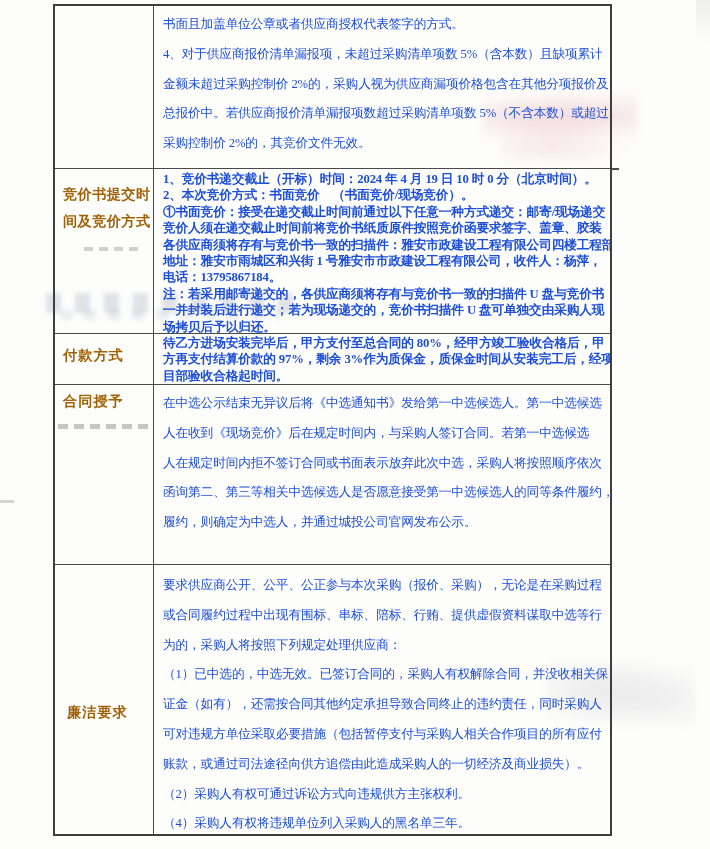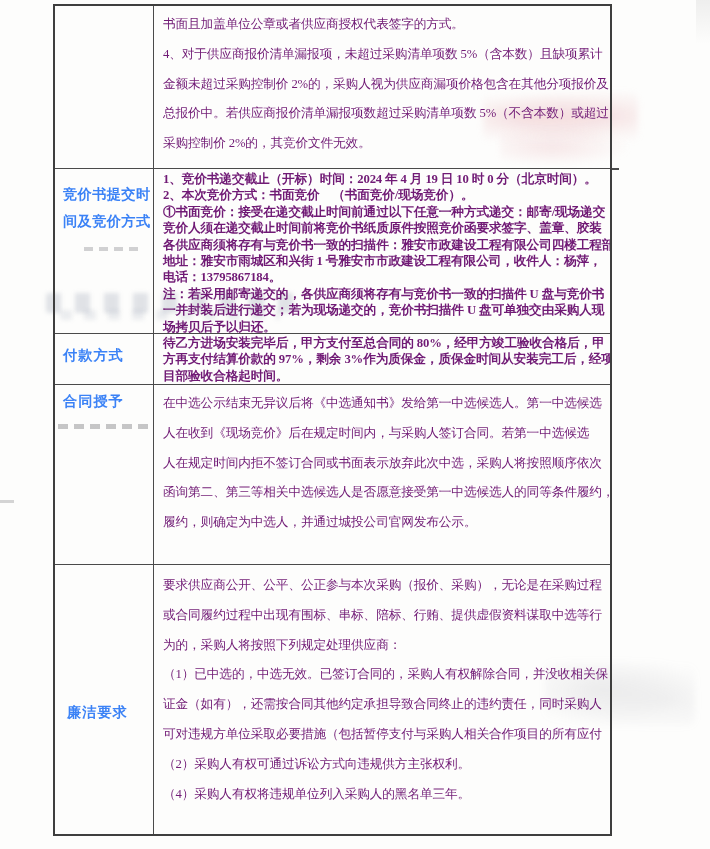--- a/index.html
+++ b/index.html
@@ -18,30 +18,30 @@
     display:grid;
     grid-template-columns:99px 1fr;
     grid-template-rows:162px 165px 51px 180px auto;
     background:transparent;
     box-sizing:border-box;
   }
   .cell{box-sizing:border-box;overflow:hidden;}
   .bt{border-top:1.5px solid #4a4a4a;}
   .lc{border-right:1.6px solid #4a4a4a;padding-left:8px;}
   .label{
-    font-weight:700;color:#3b82f6;font-size:14.2px;letter-spacing:1px;
+    font-weight:700;color:#a16207;font-size:14.2px;letter-spacing:1px;
     line-height:18px;white-space:nowrap;
   }
   .lc2{padding-top:12px;}
   .lc2 .label{line-height:26.5px;letter-spacing:.4px;}
   .lc3{padding-top:12px;}
   .lc4{padding-top:7px;}
   .lc5{padding-top:138px;padding-left:12px;}
   .cc{padding:0 2px 0 9px;}
-  .ln{white-space:nowrap;letter-spacing:-.15px;color:#701a75;}
+  .ln{white-space:nowrap;letter-spacing:-.15px;color:#1d4ed8;}
   .wide .ln{line-height:29.8px;font-size:12.7px;}
   .tight .ln{line-height:16.4px;font-size:12.7px;font-weight:bold;}
   .cc.r1{padding-top:4px;}
   .cc.r2{padding-top:2px;}
   .cc.r3{padding-top:1px;}
   .cc.r4{padding-top:4px;}
   .cc.r5{padding-top:6px;}
   
   .artifact{position:absolute;pointer-events:none;}
   .bleed1{
@@ -159,18 +159,19 @@
     <div class="cell lc lc5 bt">
       <div class="label">廉洁要求</div>
     </div>
     <div class="cell cc r5 bt wide">
       <div class="ln">要求供应商公开、公平、公正参与本次采购（报价、采购），无论是在采购过程</div>
       <div class="ln">或合同履约过程中出现有围标、串标、陪标、行贿、提供虚假资料谋取中选等行</div>
       <div class="ln">为的，采购人将按照下列规定处理供应商：</div>
       <div class="ln">（1）已中选的，中选无效。已签订合同的，采购人有权解除合同，并没收相关保</div>
       <div class="ln">证金（如有），还需按合同其他约定承担导致合同终止的违约责任，同时采购人</div>
       <div class="ln">可对违规方单位采取必要措施（包括暂停支付与采购人相关合作项目的所有应付</div>
+      <div class="ln">账款，或通过司法途径向供方追偿由此造成采购人的一切经济及商业损失）。</div>
       <div class="ln">（2）采购人有权可通过诉讼方式向违规供方主张权利。</div>
       <div class="ln">（4）采购人有权将违规单位列入采购人的黑名单三年。</div>
     </div>
 
   </div>
 </div>
 
 </body></html>

